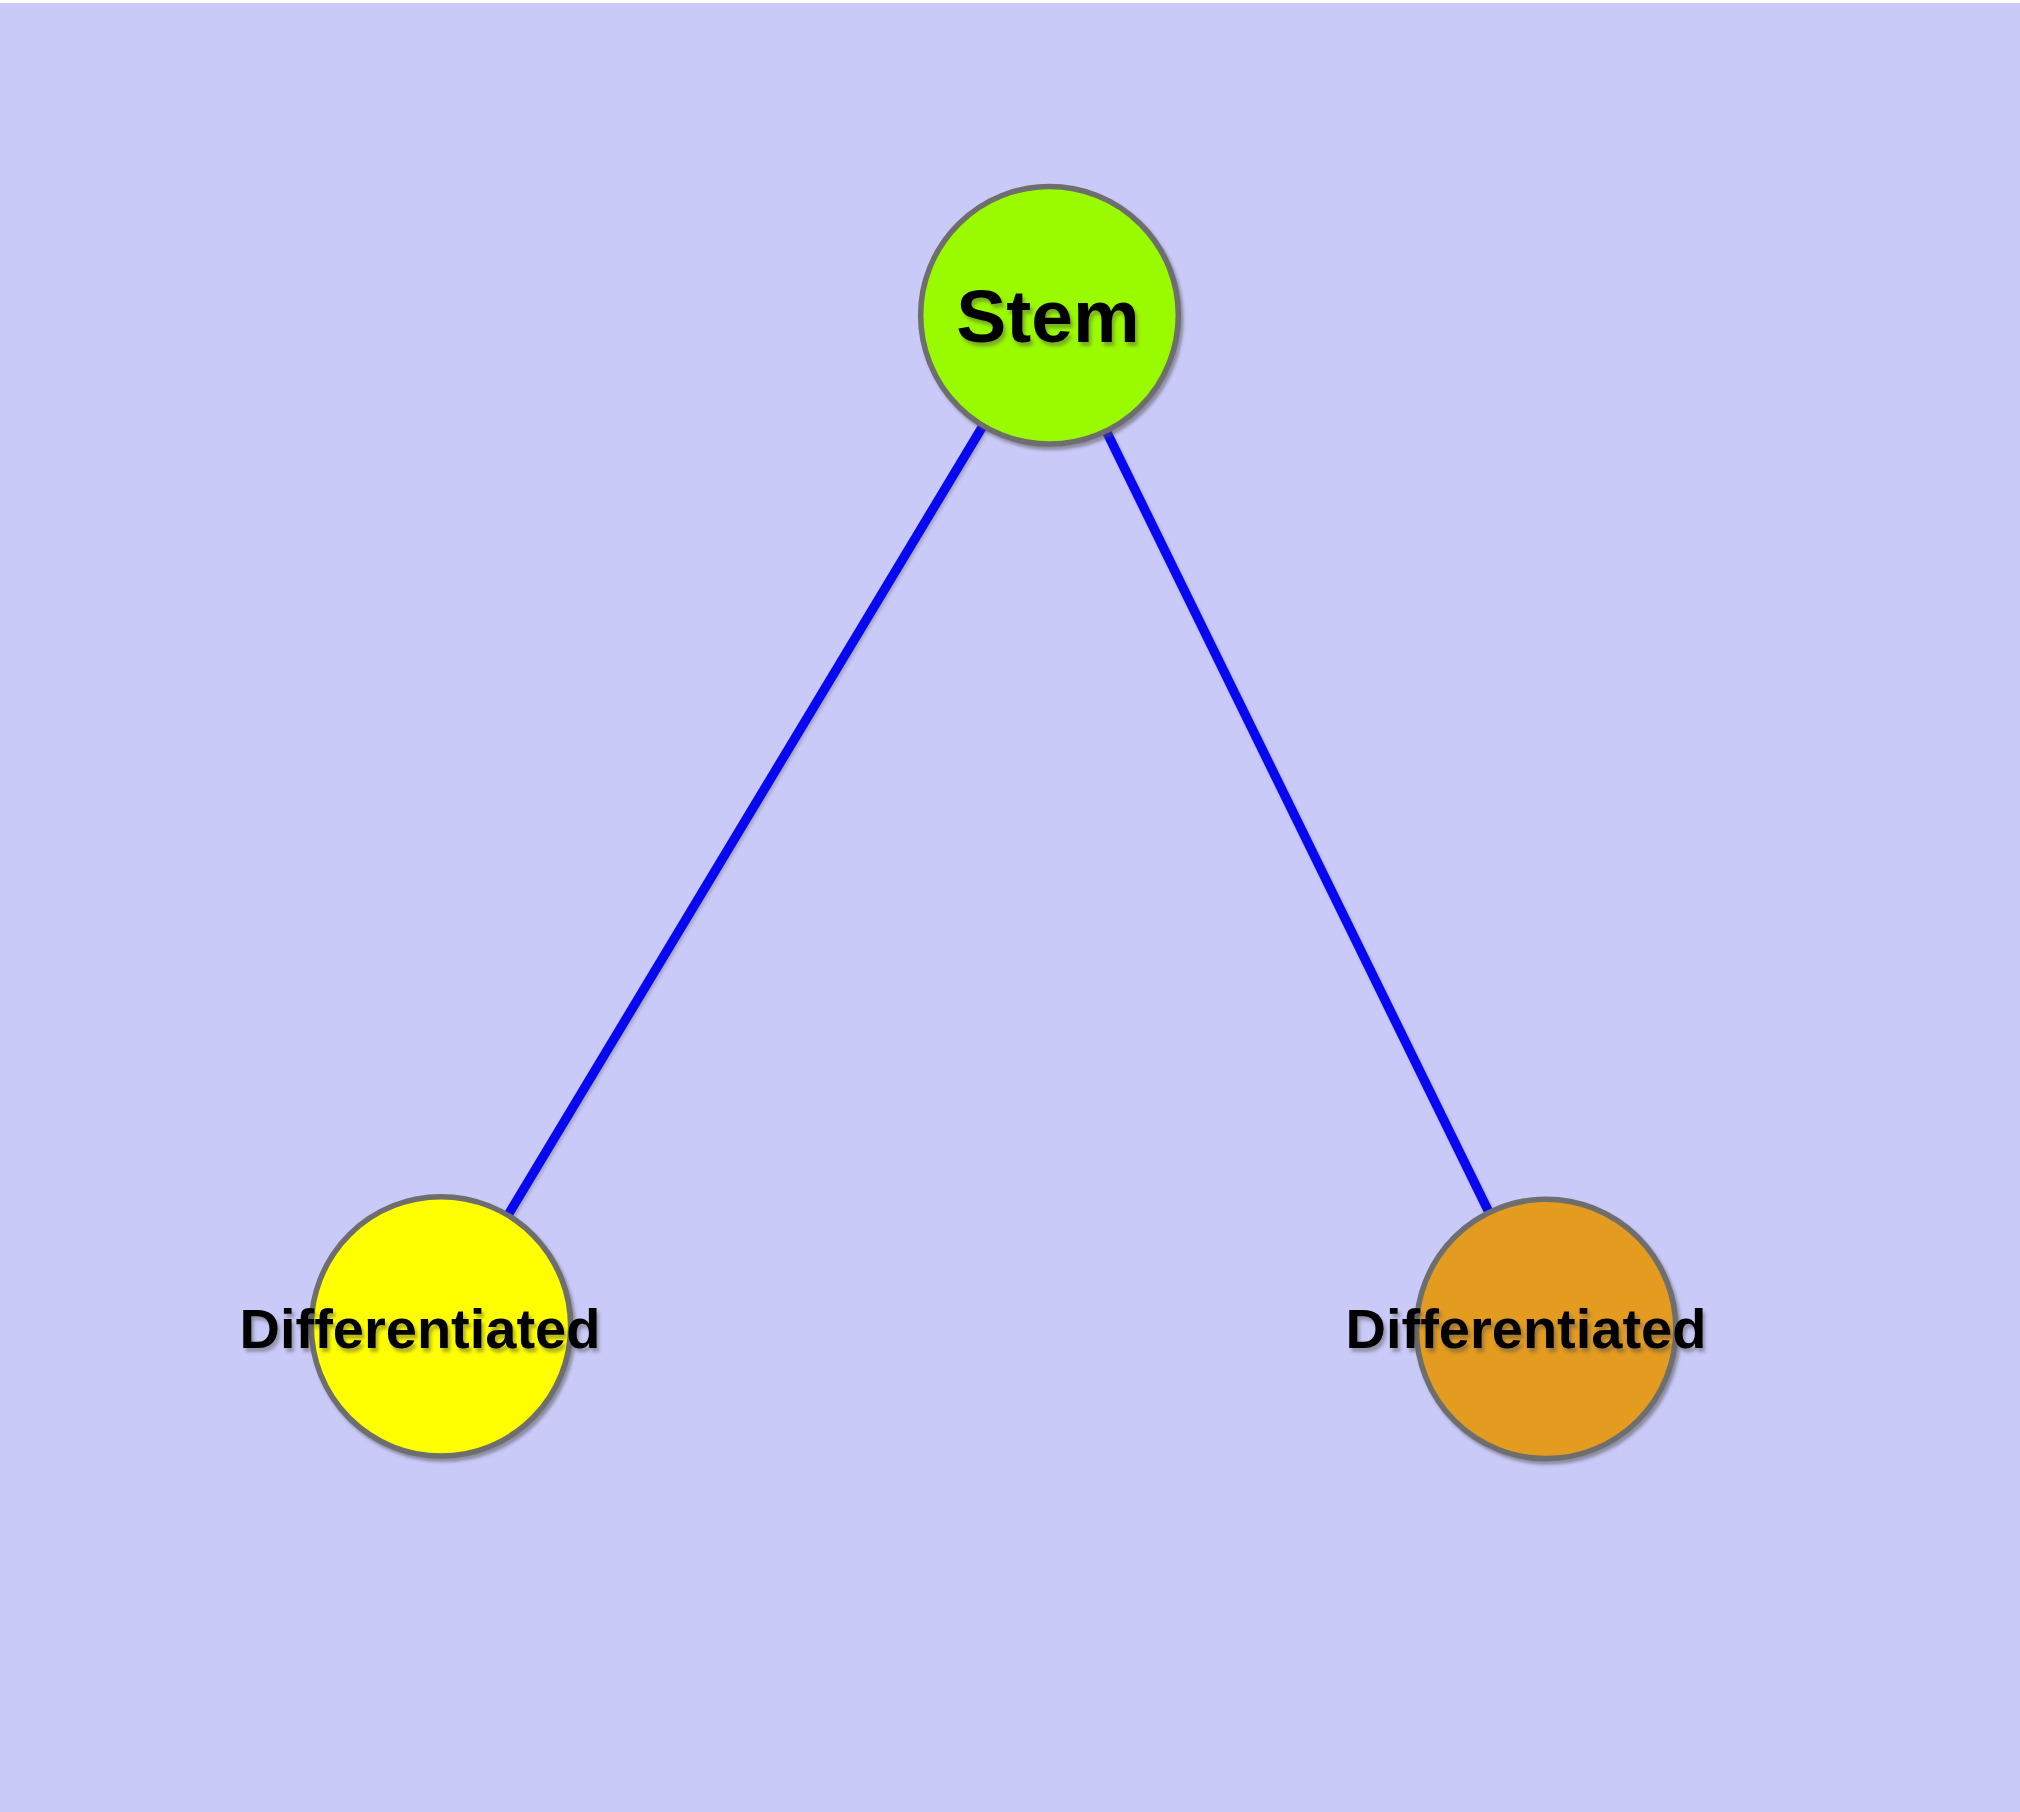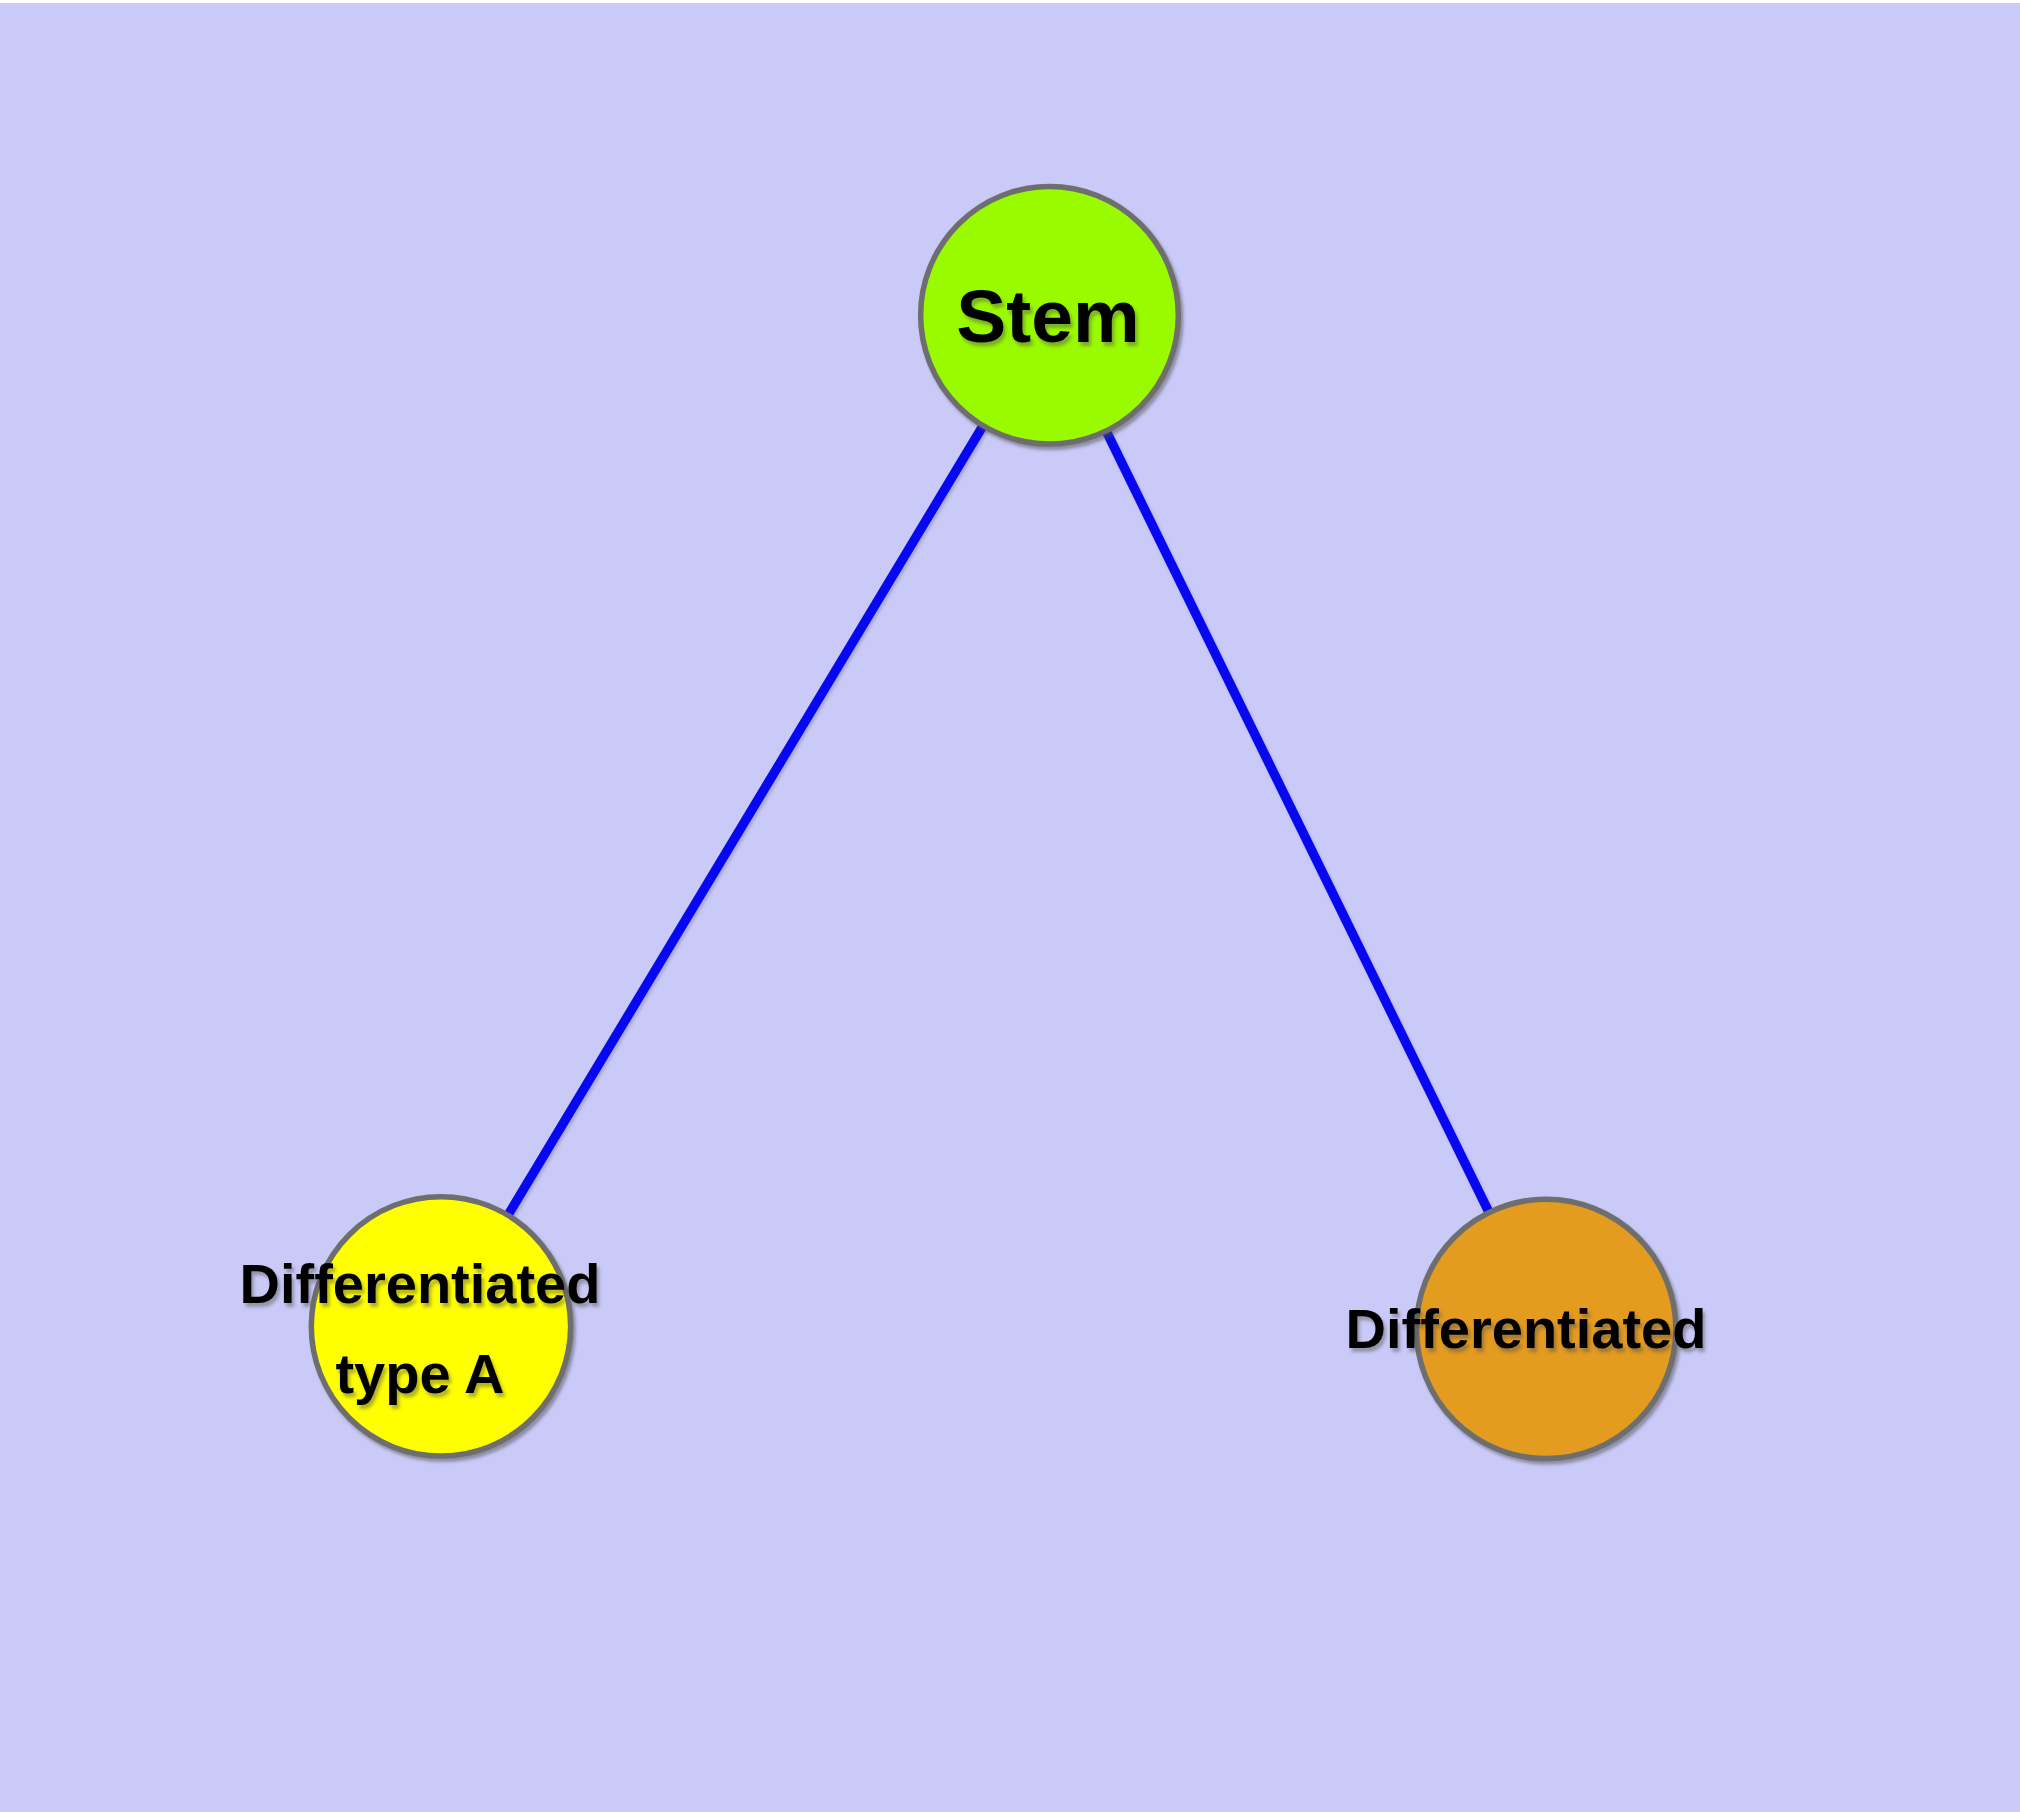--- a/index.html
+++ b/index.html
@@ -69,20 +69,19 @@
       <circle cx="1238" cy="372" r="152" fill="#9AFB00" stroke="#6E6E6E" stroke-width="6.5"></circle>
       <circle cx="520" cy="1565" r="153" fill="#FFFF00" stroke="#6E6E6E" stroke-width="6.5"></circle>
       <circle cx="1824" cy="1568" r="153" fill="#E39B20" stroke="#6E6E6E" stroke-width="6.5"></circle>
     </svg>
   <div class="labels">
       <div class="node-label stem" style="left: 1048px; top: 316px; color: rgb(0, 0, 0); text-align: center;">
         <span>Stem</span>
       </div>
       <div class="node-label type-a" style="left: 420px; top: 1329px; color: rgb(0, 0, 0);">
         <span>Differentiated</span>
-        <span>type A</span>
       </div>
       <div class="node-label type-b" style="left: 1526px; top: 1329px; color: rgb(0, 0, 0);">
         <span>Differentiated</span>
       </div>
     </div>
 </div>
 
 
 </body></html>

